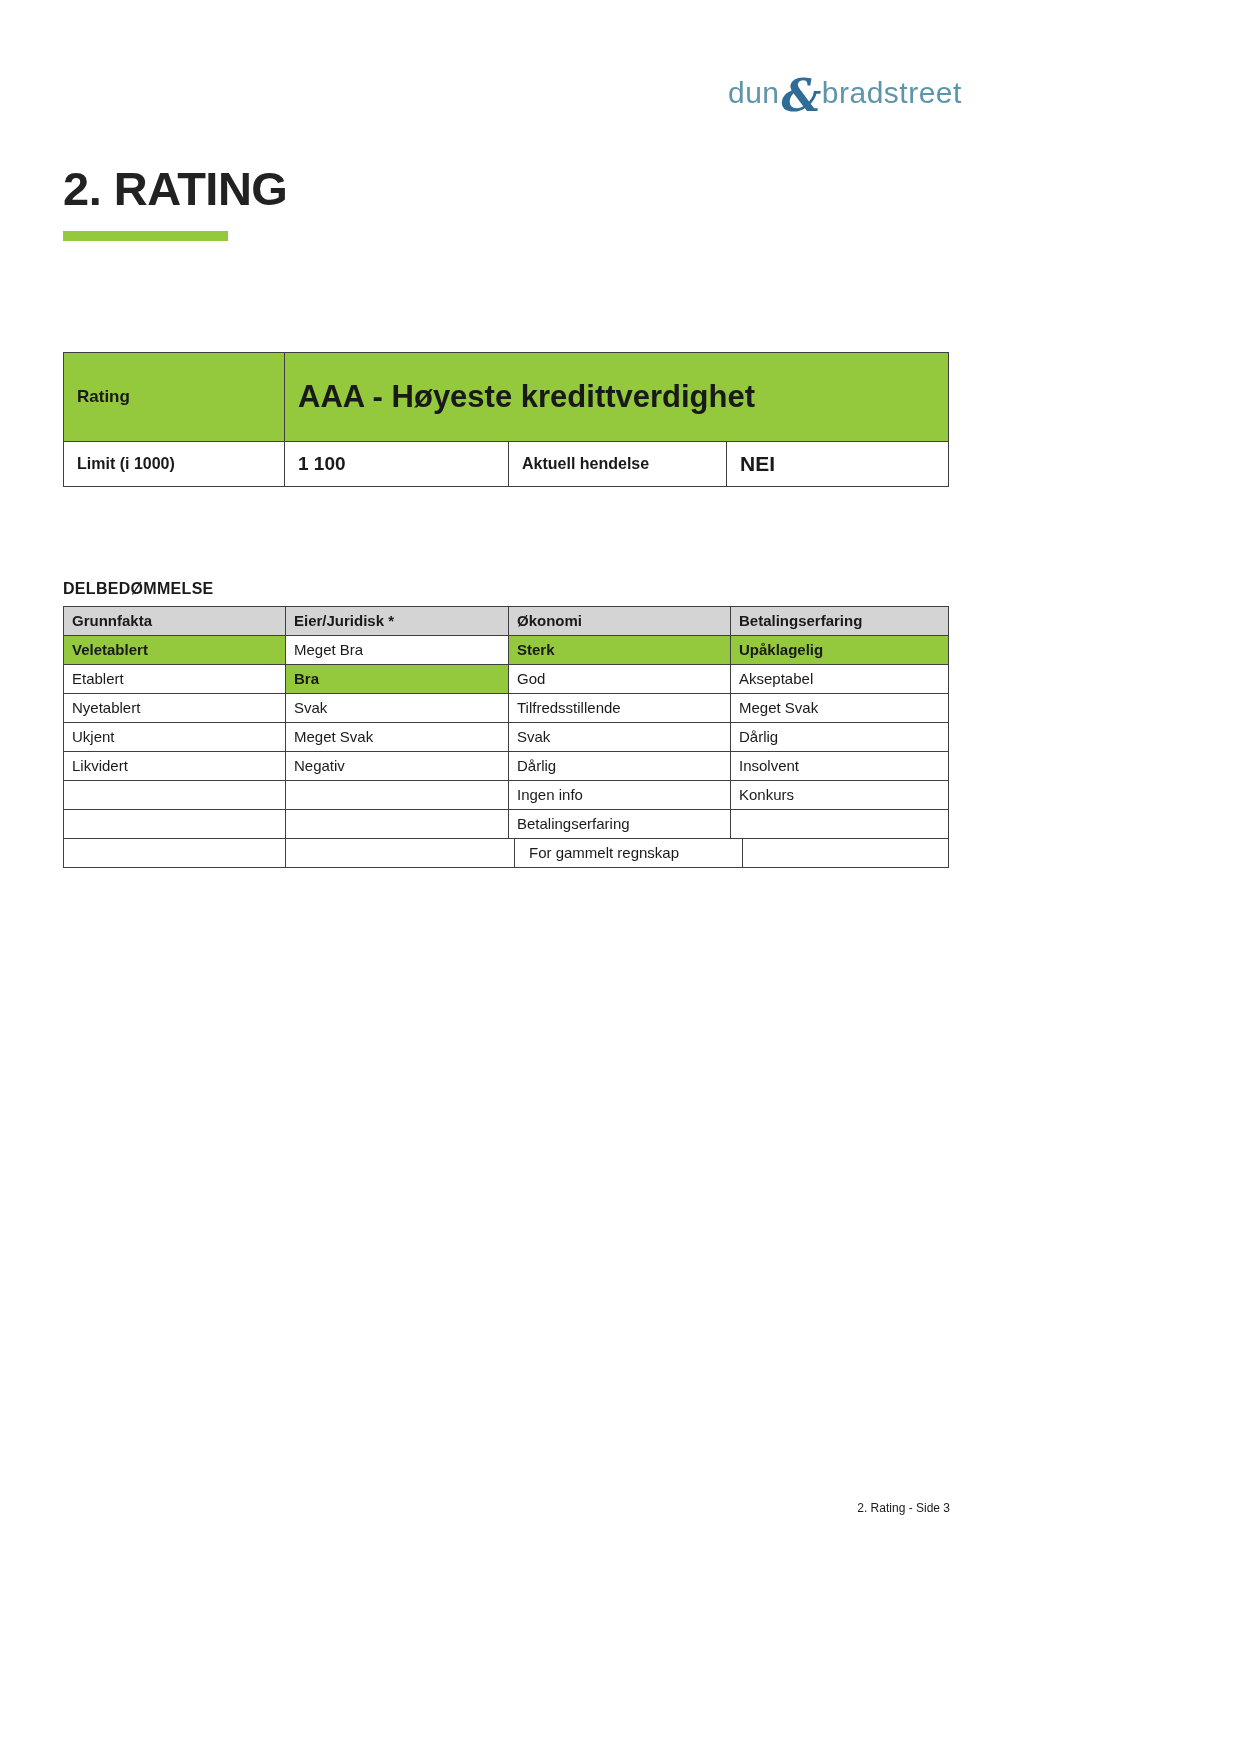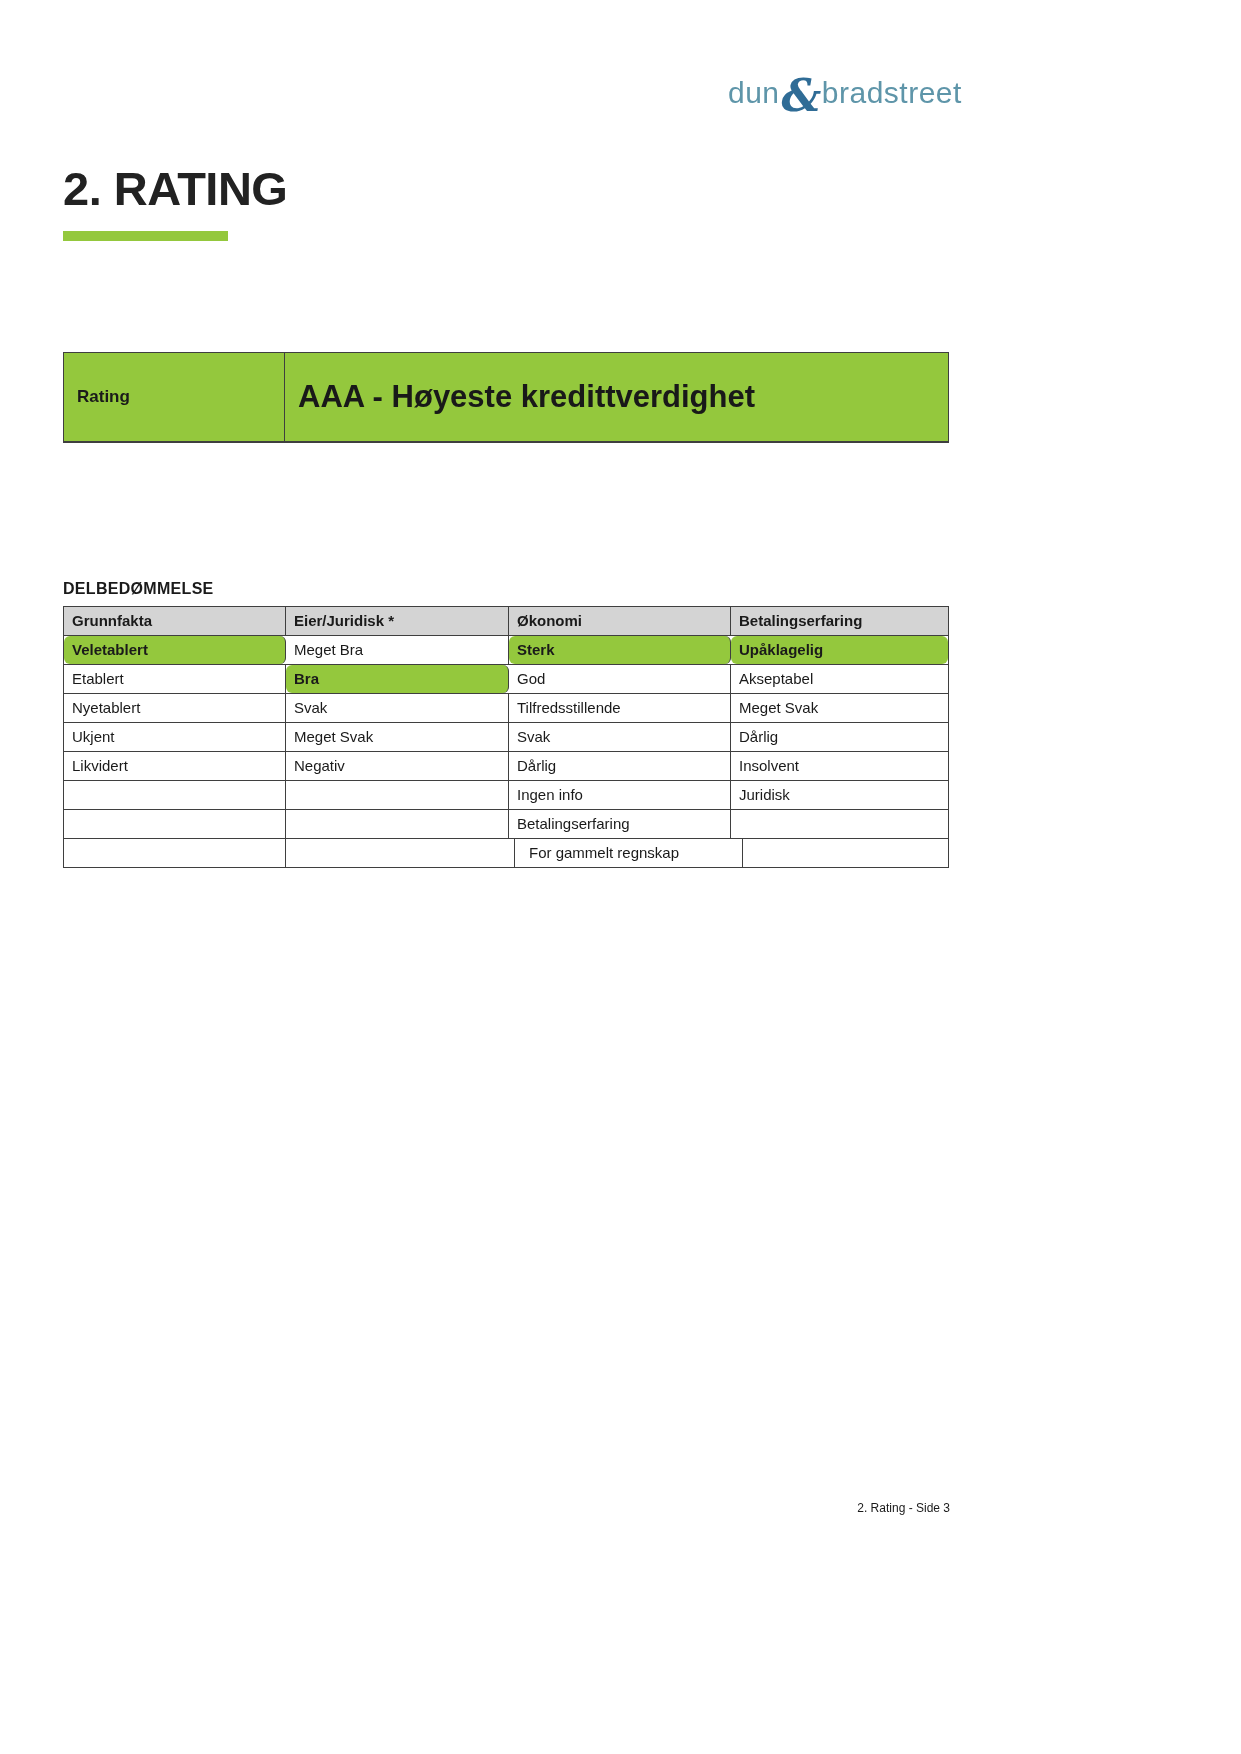--- a/index.html
+++ b/index.html
@@ -46,40 +46,46 @@
   .a-row:last-child{border-bottom:none;gap:6px;}
   .a-cell{
     height:28px;line-height:27px;padding:0 8px;font-size:15px;
     border-right:1px solid var(--border);overflow:hidden;white-space:nowrap;
   }
   .a-cell.c0{width:222px;}
   .a-cell.c1{width:223px;}
   .a-cell.c2{width:222px;}
   .a-cell.c3{flex:1;border-right:none;}
   .a-head .a-cell{background:var(--gray);font-weight:bold;}
-  .a-cell.hl{background:var(--green);font-weight:bold;border-radius:6px;}
+  .a-cell.hl{background:var(--green);font-weight:bold;}
   
   .footer{position:absolute;top:1501px;right:291px;font-size:12px;color:#1a1a1a;}
 </style>
 </head>
 <body>
 
 <div>
 
   <div class="logo">
     <span>dun</span><span class="amp">&amp;</span><span>bradstreet</span>
   </div>
 
   <h1 class="page-title">2. RATING</h1>
   <div class="title-underline"></div>
 
   <div class="rating-table">
     <div class="r-row r-top">
       <div class="r-cell r-label">Rating</div>
       <div class="r-cell r-value">AAA - Høyeste kredittverdighet</div>
+    </div>
+    <div class="r-row r-bottom">
+      <div class="r-cell l1">Limit (i 1000)</div>
+      <div class="r-cell l2">1 100</div>
+      <div class="r-cell l3">Aktuell hendelse</div>
+      <div class="r-cell l4">NEI</div>
     </div>
   </div>
 
   <div class="section-title">DELBEDØMMELSE</div>
 
   <div class="a-table">
     <div class="a-row a-head">
         <div class="a-cell c0">Grunnfakta</div>
         <div class="a-cell c1">Eier/Juridisk *</div>
         <div class="a-cell c2">Økonomi</div>
@@ -113,21 +119,21 @@
         <div class="a-row">
           <div class="a-cell c0">Likvidert</div>
           <div class="a-cell c1">Negativ</div>
           <div class="a-cell c2">Dårlig</div>
           <div class="a-cell c3">Insolvent</div>
         </div>
         <div class="a-row">
           <div class="a-cell c0"></div>
           <div class="a-cell c1"></div>
           <div class="a-cell c2">Ingen info</div>
-          <div class="a-cell c3">Juridisk</div>
+          <div class="a-cell c3">Konkurs</div>
         </div>
         <div class="a-row">
           <div class="a-cell c0"></div>
           <div class="a-cell c1"></div>
           <div class="a-cell c2">Betalingserfaring</div>
           <div class="a-cell c3"></div>
         </div>
         <div class="a-row">
           <div class="a-cell c0"></div>
           <div class="a-cell c1"></div>

